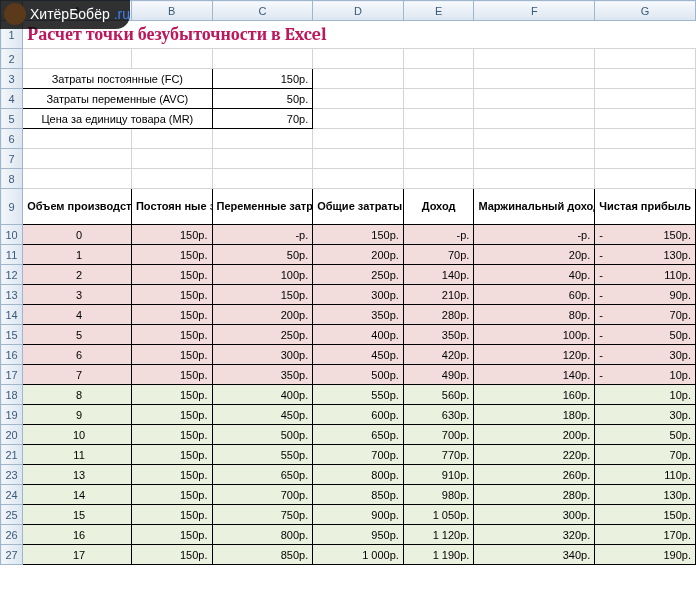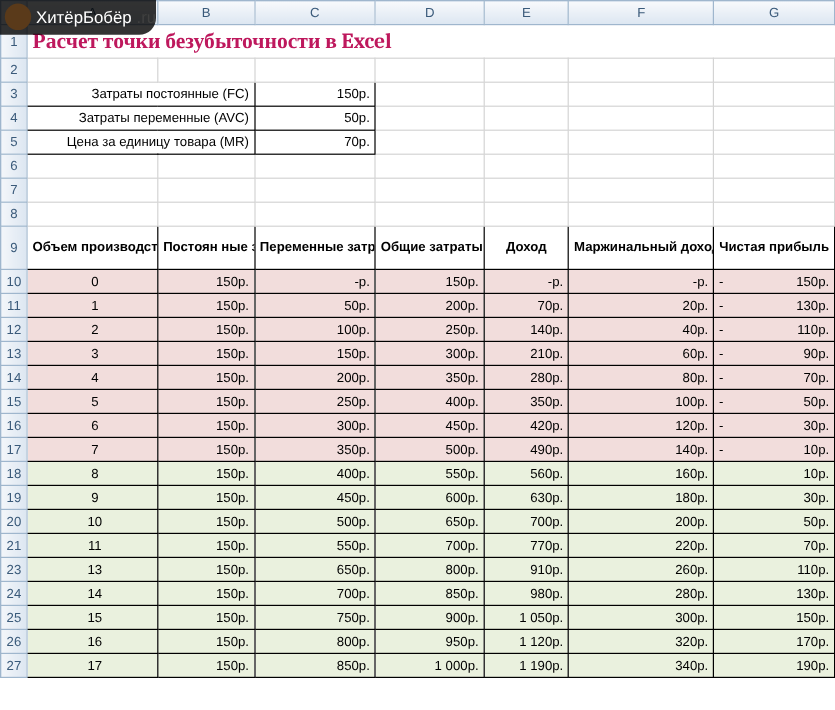--- a/index.html
+++ b/index.html
@@ -27,21 +27,21 @@
     z-index: 10;
     font-size: 14px;
   }
   .watermark .beaver {
     width: 22px;
     height: 22px;
     background: #5a3a1a;
     border-radius: 50%;
     display: inline-block;
   }
-  .watermark .ru { color: #404040; text-align: right; }
+  .watermark .ru { color: #3b82f6; text-align: right; }
   table.grid {
     border-collapse: collapse;
     table-layout: fixed;
     width: 696px;
   }
   .grid th, .grid td {
     border: 1px solid #d4d4d4;
     padding: 2px 4px;
     height: 20px;
     overflow: hidden;
@@ -66,21 +66,21 @@
   }
   .title-cell {
     font-family: Cambria, Georgia, serif;
     font-size: 18px;
     font-weight: bold;
     color: #be185d;
     border: none !important;
   }
   .input-label {
     border: 1px solid #000 !important;
-    text-align: right;
+    text-align: center;
     padding-left: 4px;
   }
   .input-val {
     border: 1px solid #000 !important;
     text-align: right;
     padding-right: 4px;
   }
   .noborder { border: 1px solid #d4d4d4; }
   .hdr {
     border: 1px solid #000 !important;

